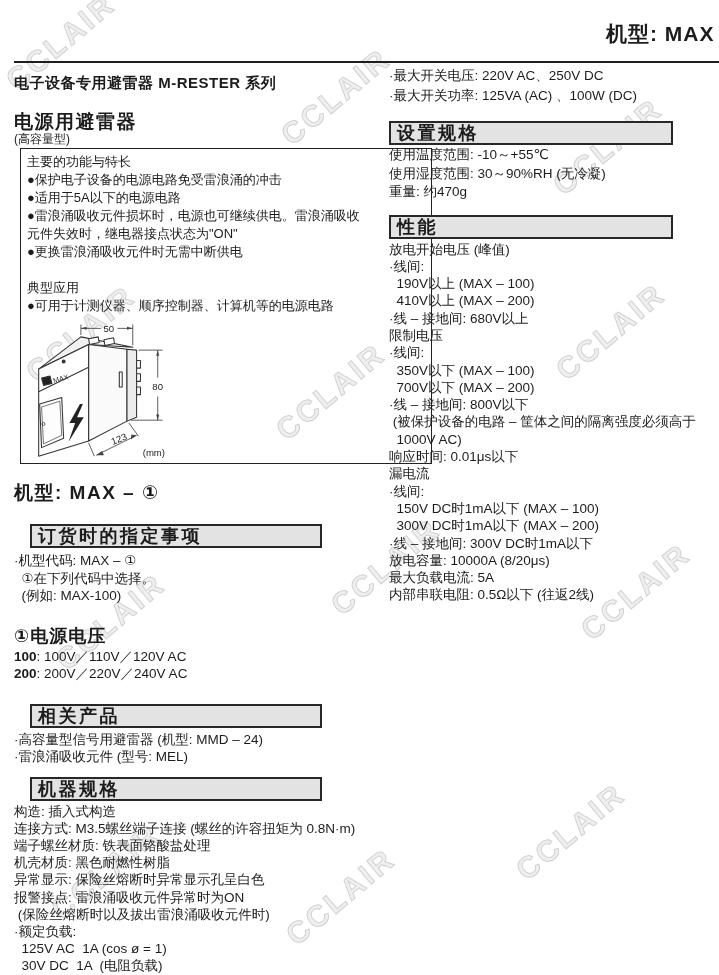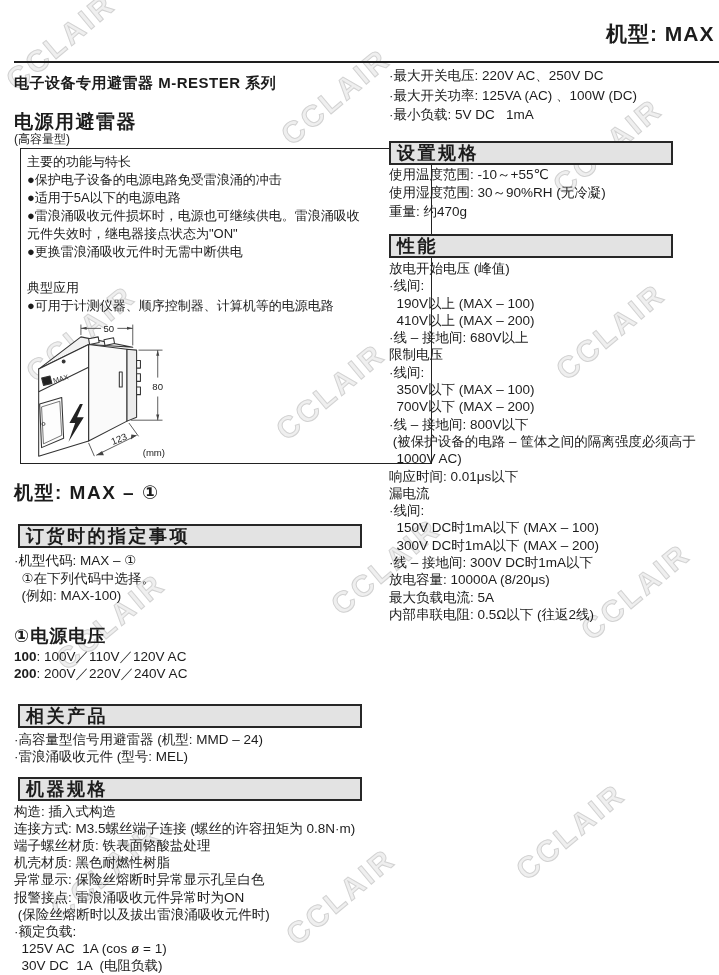--- a/index.html
+++ b/index.html
@@ -32,21 +32,21 @@
     margin-top:2px;margin-left:6px;width:412px;box-sizing:border-box;
     border:1.5px solid #222;padding:4px 6px;background:transparent;
   }
   .bx-line{font-size:13px;line-height:18px;min-height:18px;white-space:pre;overflow:hidden;}
 
   .drawing{display:block;margin:2px 0 0 4px;}
 
   .model-line{margin-top:18px;font-size:19px;font-weight:700;line-height:22px;letter-spacing:1.5px;}
 
   .bar{
-    margin-top:20px;margin-left:4px;width:344px;box-sizing:border-box;
+    margin-top:20px;margin-left:16px;width:292px;box-sizing:border-box;
     border:2px solid #272727;background:#e3e3e3;
     font-size:18px;font-weight:700;line-height:20px;letter-spacing:2.5px;
     padding:0 6px;white-space:nowrap;overflow:hidden;
   }
   .col-right .bar{margin-left:0;width:284px;}
   .bar.bar-related{margin-top:21px;}
   .bar.bar-machine{margin-top:11px;}
   .bar.bar-setup{margin-top:16px;}
   .bar.bar-perf{margin-top:13px;}
 
@@ -196,21 +196,20 @@
         <div class="line">  125V AC  1A (cos ø = 1)</div>
         <div class="line">  30V DC  1A  (电阻负载)</div>
       </div>
   </div>
 
   <div class="col-right">
     <div class="lines rt-lines" style="margin-top:0">
 
     <div class="line">·最大开关电压: 220V AC、250V DC</div>
         <div class="line">·最大开关功率: 125VA (AC) 、100W (DC)</div>
-        <div class="line">·最小负载: 5V DC   1mA</div>
       </div>
 
     <div class="bar bar-setup">设置规格</div>
     <div class="lines setup-lines">
 
     <div class="line">使用温度范围: -10～+55℃</div>
         <div class="line">使用湿度范围: 30～90%RH (无冷凝)</div>
         <div class="line">重量: 约470g</div>
       </div>
 

